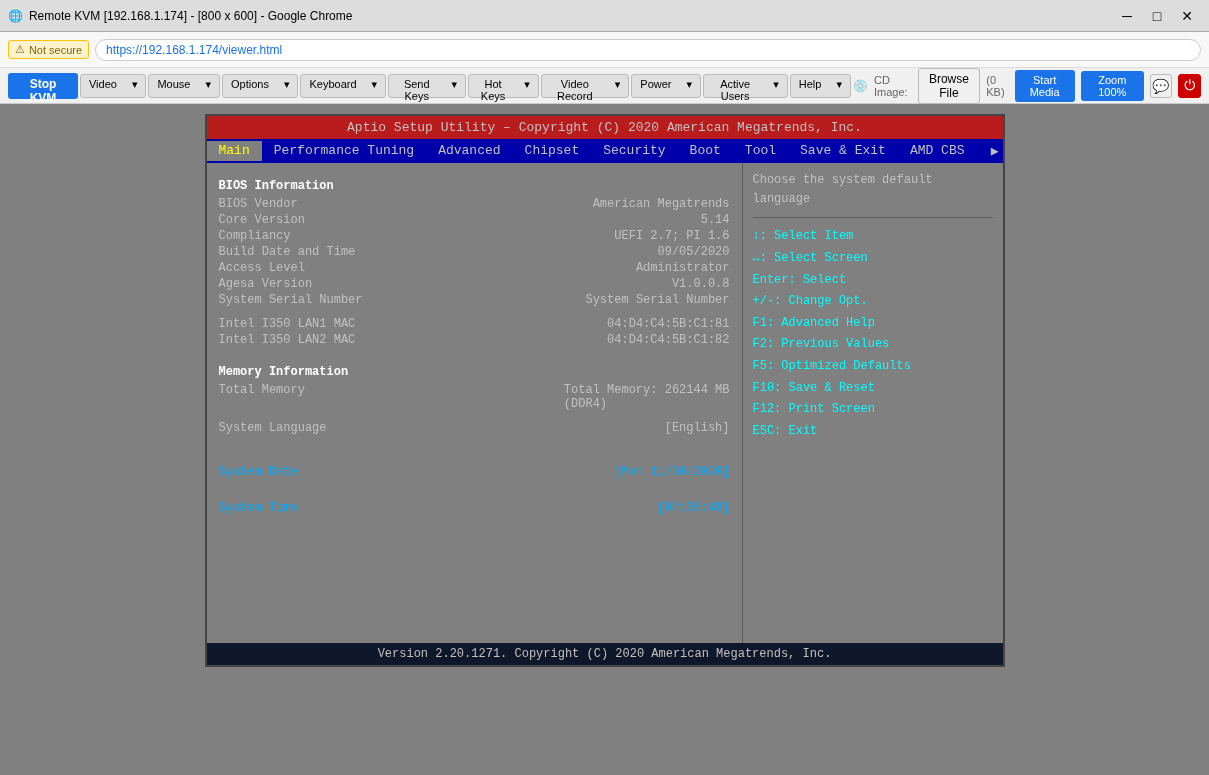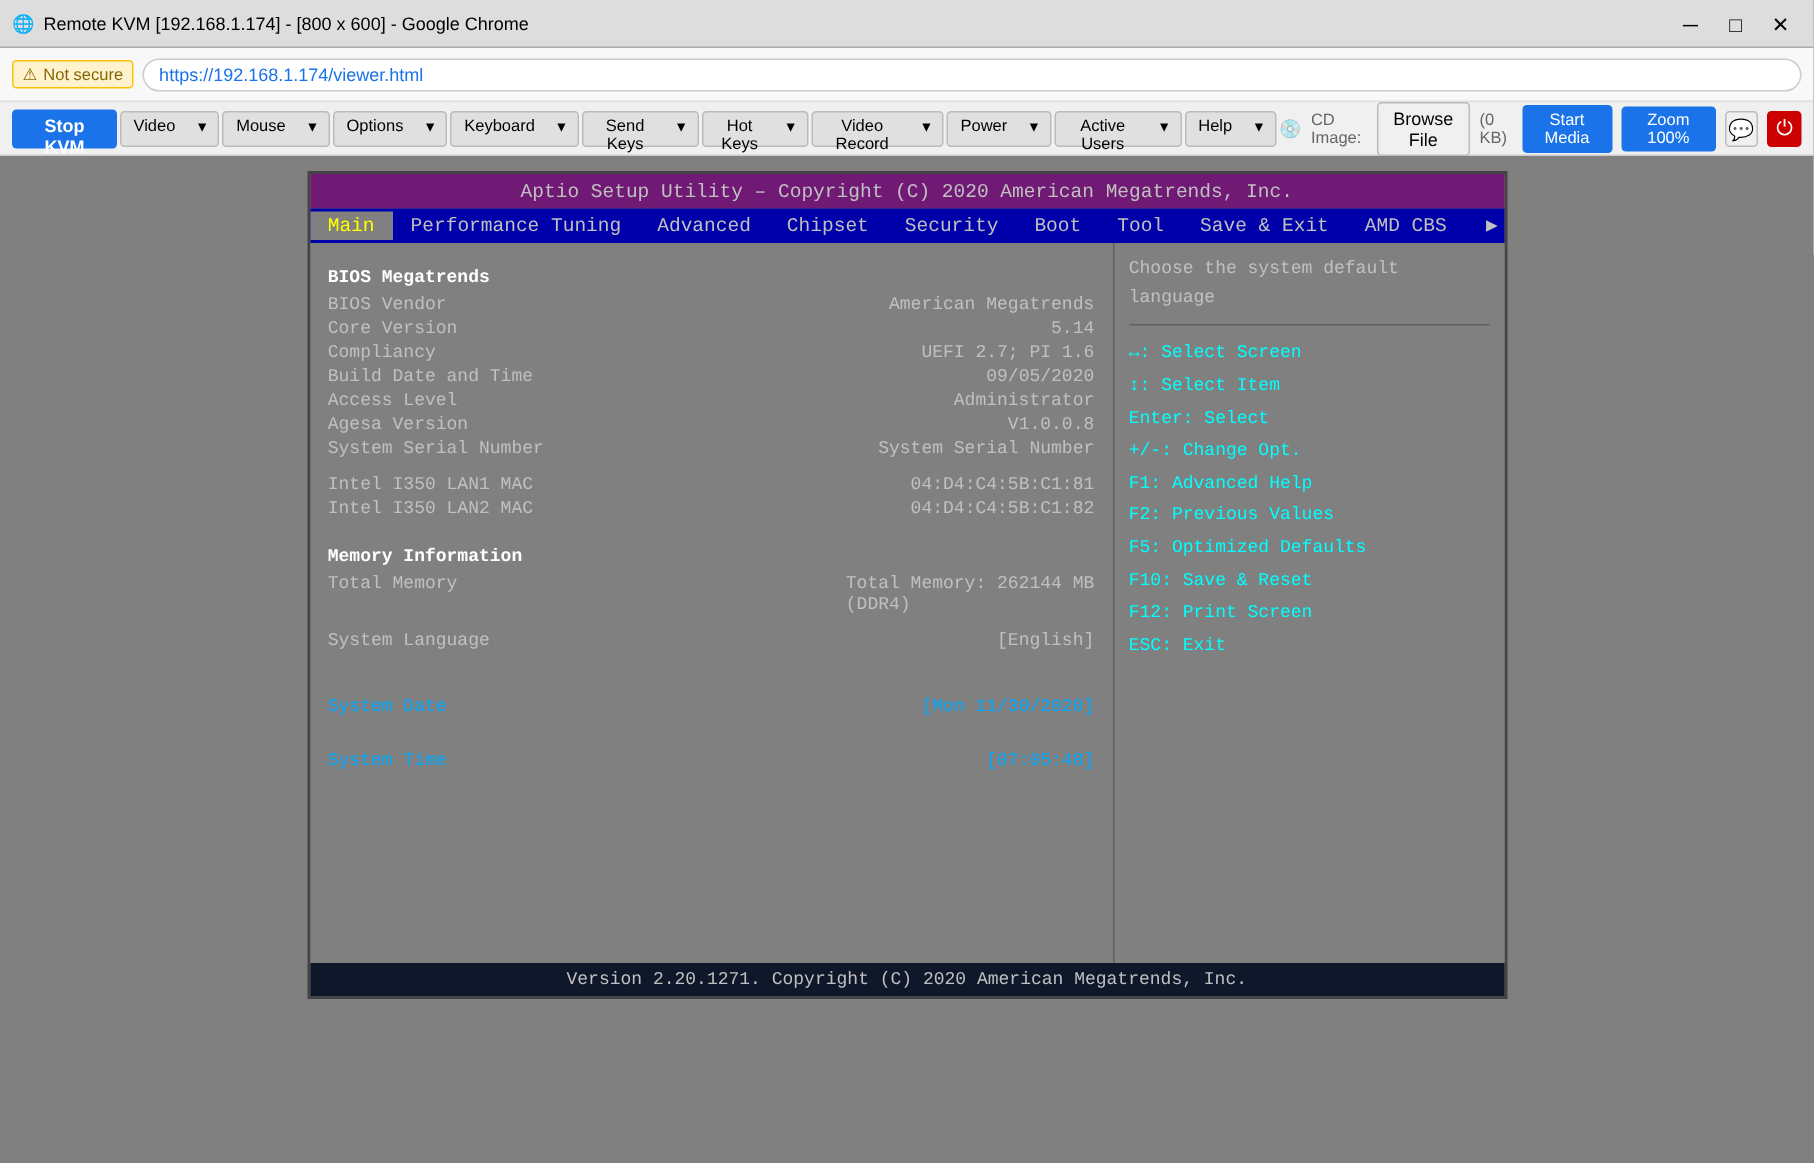--- a/index.html
+++ b/index.html
@@ -77,21 +77,21 @@
     }
 
     
     .bios-screen {
       width: 800px; background: #808080; font-family: 'Courier New', monospace;
       border: 2px solid #444;
     }
 
     
     .bios-header {
-      background: #701a75; color: #c0c0c0; text-align: center;
+      background: #b91c1c; color: #c0c0c0; text-align: center;
       padding: 4px; font-size: 13px; font-family: 'Courier New', monospace;
     }
 
     
     .bios-nav {
       background: #0000aa; display: flex; padding: 2px 0;
     }
     .bios-nav-item {
       color: #c0c0c0; padding: 2px 12px; font-size: 13px;
       font-family: 'Courier New', monospace; cursor: pointer;
@@ -238,21 +238,21 @@
       <div class="bios-nav-item">Boot</div>
       <div class="bios-nav-item">Tool</div>
       <div class="bios-nav-item">Save &amp; Exit</div>
       <div class="bios-nav-item">AMD CBS</div>
       <div class="bios-nav-arrow">▶</div>
     </div>
 
     <div class="bios-body">
 
       <div class="bios-left">
-        <div class="bios-section-header">BIOS Megatrends</div>
+        <div class="bios-section-header">BIOS Information</div>
 
         <div class="bios-row">
           <span class="bios-key">BIOS Vendor</span>
           <span class="bios-val">American Megatrends</span>
         </div>
         <div class="bios-row">
           <span class="bios-key">Core Version</span>
           <span class="bios-val">5.14</span>
         </div>
         <div class="bios-row">
@@ -315,22 +315,22 @@
           <span class="bios-link bios-key">System Time</span>
           <span class="bios-link bios-val">[07:05:48]</span>
         </div>
       </div>
 
       <div class="bios-right">
         <div class="bios-right-top">
           <div class="bios-help">Choose the system default language</div>
         </div>
         <div class="bios-keys">
+          <div>↕: Select Item</div>
           <div>↔: Select Screen</div>
-          <div>↕: Select Item</div>
           <div>Enter: Select</div>
           <div>+/-: Change Opt.</div>
           <div>F1: Advanced Help</div>
           <div>F2: Previous Values</div>
           <div>F5: Optimized Defaults</div>
           <div>F10: Save &amp; Reset</div>
           <div>F12: Print Screen</div>
           <div>ESC: Exit</div>
         </div>
       </div>

